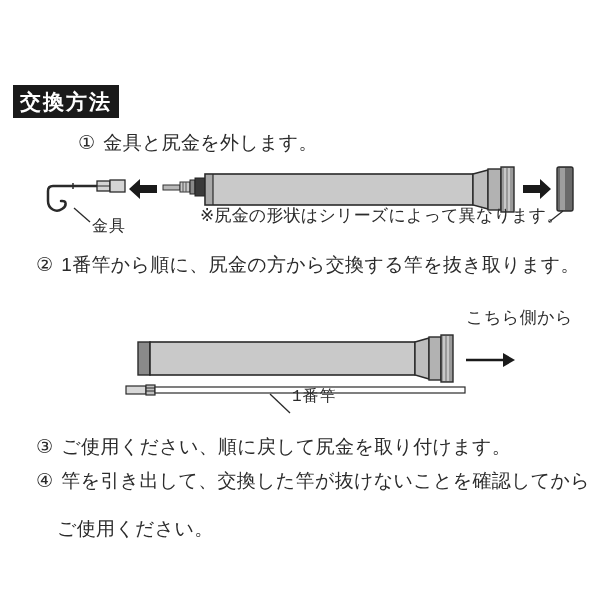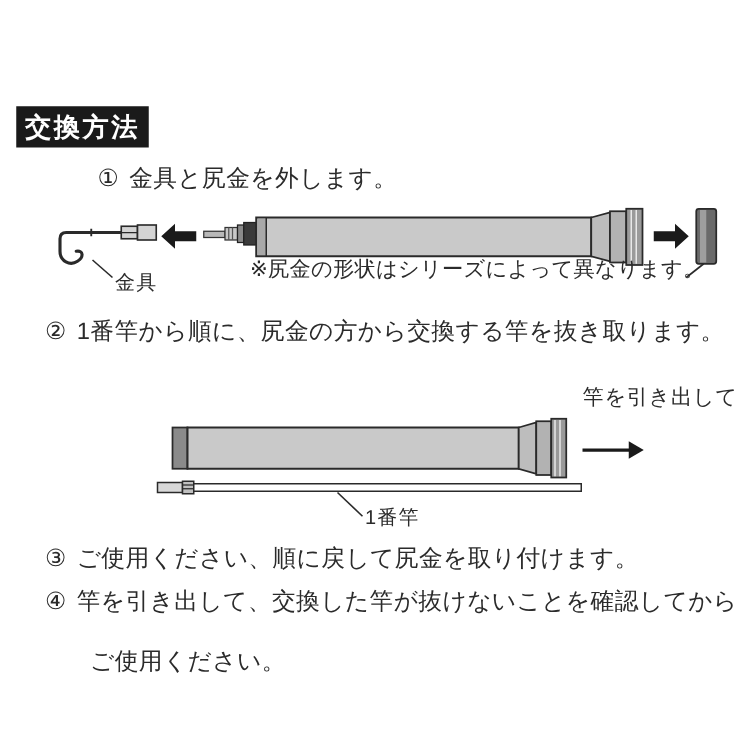--- a/index.html
+++ b/index.html
@@ -128,27 +128,27 @@
     <rect x="146" y="85" width="9" height="10" fill="#c0c0c0" stroke="#2a2a2a" stroke-width="1.2"></rect>
     <line x1="146" y1="88" x2="155" y2="88" stroke="#2a2a2a" stroke-width="1"></line>
     <line x1="146" y1="91" x2="155" y2="91" stroke="#2a2a2a" stroke-width="1"></line>
     <rect x="155" y="87" width="310" height="6" fill="#ffffff" stroke="#2a2a2a" stroke-width="1.2"></rect>
   </g>
 
   <line x1="270" y1="94" x2="290" y2="113" stroke="#2a2a2a" stroke-width="1.3"></line>
 </svg>
 
 <div class="abs pull-note">
-  <div>竿を引き出して</div>
+  <div>こちら側から</div>
 </div>
 
-<div class="abs small-label" style="left:292px;top:404px;">1番竿</div>
+<div class="abs small-label" style="left:292px;top:386px;font-family:Liberation Mono, monospace;">1番竿</div>
 
 <div class="abs step-line" style="top:434px;">
   <span class="step-num">③</span><span>ご使用ください、順に戻して尻金を取り付けます。</span>
 </div>
 
 <div class="abs step-line" style="top:468px;">
   <span class="step-num">④</span><span>竿を引き出して、交換した竿が抜けないことを確認してから</span>
 </div>
-<div class="abs step-line" style="left:72px;top:516px;">
+<div class="abs step-line" style="left:57px;top:516px;">
   <span>ご使用ください。</span>
 </div>
 
 </body></html>

